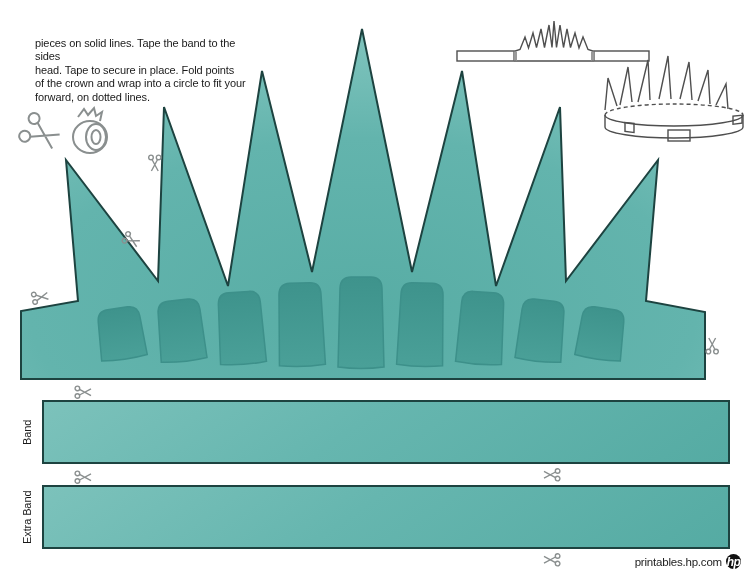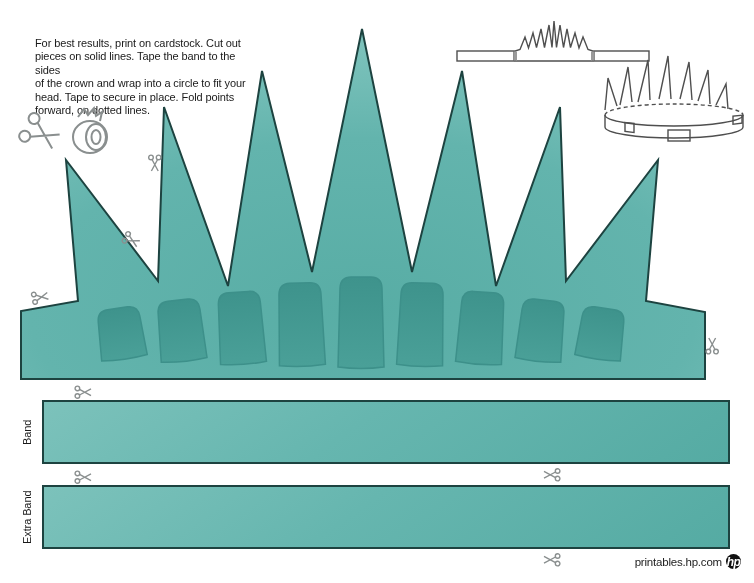--- a/index.html
+++ b/index.html
@@ -96,24 +96,23 @@
     font-size:12px;font-style:italic;font-weight:bold;
     letter-spacing:-0.5px;
   }
 </style>
 </head>
 <body>
 
 <div class="page">
 
   <div class="instructions">
-    <div>For best results, print on cardstock. Cut out</div>
     <div>pieces on solid lines. Tape the band to the sides</div>
+    <div>head. Tape to secure in place. Fold points</div>
     <div>of the crown and wrap into a circle to fit your</div>
-    <div>head. Tape to secure in place. Fold points</div>
     <div>forward, on dotted lines.</div>
   </div>
 
   <div class="tool-icons">
     <svg width="100" height="58" viewBox="0 0 100 58">
       <g stroke="#8a8f8f" stroke-width="2" fill="none" transform="rotate(28 22 30)">
         <circle cx="10" cy="20" r="5.5"></circle>
         <circle cx="10" cy="40" r="5.5"></circle>
         <path d="M15 22 L40 38 M15 38 L40 22"></path>
       </g>

